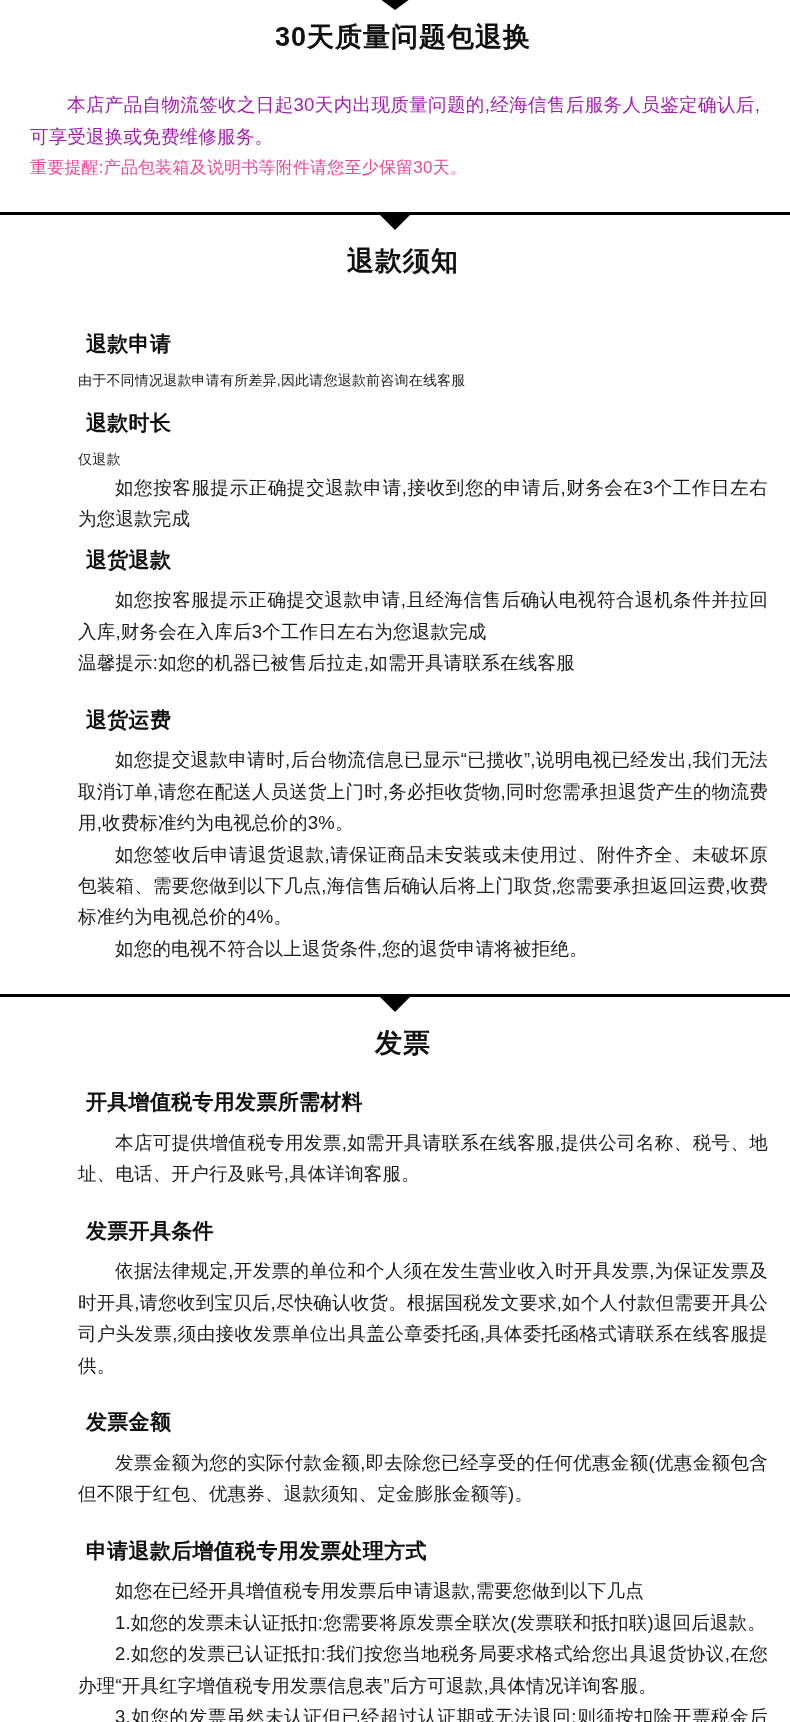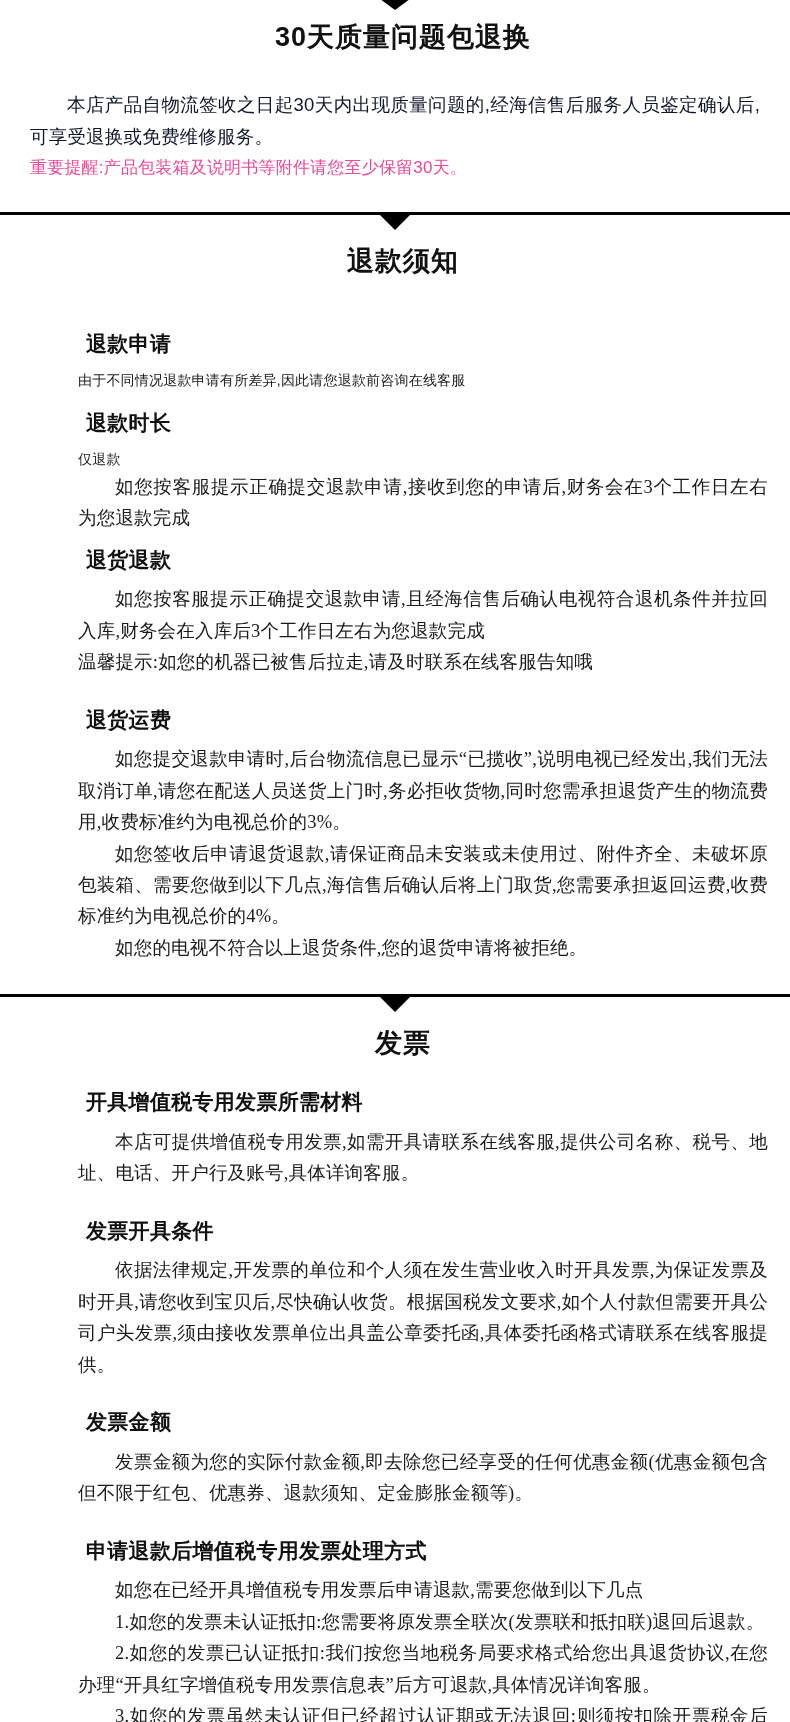--- a/index.html
+++ b/index.html
@@ -54,21 +54,21 @@
     color: #111111;
     margin: 16px 0 0 16px;
     line-height: 1.3;
   }
   .title-30day { margin-top: 10px; }
   .title-refund { margin-top: 14px; }
   .title-invoice { margin-top: 14px; }
   .para {
     font-size: 18.5px;
     line-height: 1.72;
-    color: #0f172a;
+    color: #a21caf;
     text-indent: 2em;
     margin: 0;
     letter-spacing: 0.2px;
   }
   .tip-red {
     font-size: 17px;
     line-height: 1.72;
     color: #ec4899;
     margin: 0;
     text-indent: 0;
@@ -93,21 +93,20 @@
     font-size: 18.5px;
     line-height: 1.70;
     color: #1a1a1a;
     margin: 0;
     text-indent: 2em;
     letter-spacing: 0.2px;
     margin-left: -78px;
     padding-left: 78px;
     text-align: justify;
     text-justify: inter-ideograph;
-    font-family: Liberation Serif, serif;
   }
   .plain-line {
     font-size: 14px;
     line-height: 1.70;
     color: #1a1a1a;
     margin: 0;
     text-indent: 0;
     letter-spacing: 0.2px;
   }
 
@@ -176,21 +175,21 @@
 
   <div class="sub">
     <h2 class="sub-title gap">退款时长</h2>
     <p class="plain-line">仅退款</p>
     <p class="sub-body">如您按客服提示正确提交退款申请,接收到您的申请后,财务会在3个工作日左右为您退款完成</p>
   </div>
 
   <div class="sub">
     <h2 class="sub-title">退货退款</h2>
     <p class="sub-body">如您按客服提示正确提交退款申请,且经海信售后确认电视符合退机条件并拉回入库,财务会在入库后3个工作日左右为您退款完成</p>
-    <p class="tip-red sub-body" style="text-indent:0;">温馨提示:如您的机器已被售后拉走,请及时联系在线客服告知哦</p>
+    <p class="tip-red sub-body" style="text-indent:0;">温馨提示:如您的机器已被售后拉走,如需开具请联系在线客服</p>
   </div>
 
   <div class="spacer-sm"></div>
 
   <div class="sub">
     <h2 class="sub-title">退货运费</h2>
     <p class="sub-body">如您提交退款申请时,后台物流信息已显示“已揽收”,说明电视已经发出,我们无法取消订单,请您在配送人员送货上门时,务必拒收货物,同时您需承担退货产生的物流费用,收费标准约为电视总价的3%。</p>
     <p class="sub-body">如您签收后申请退货退款,请保证商品未安装或未使用过、附件齐全、未破坏原包装箱、需要您做到以下几点,海信售后确认后将上门取货,您需要承担返回运费,收费标准约为电视总价的4%。</p>
     <p class="sub-body">如您的电视不符合以上退货条件,您的退货申请将被拒绝。</p>
   </div>

